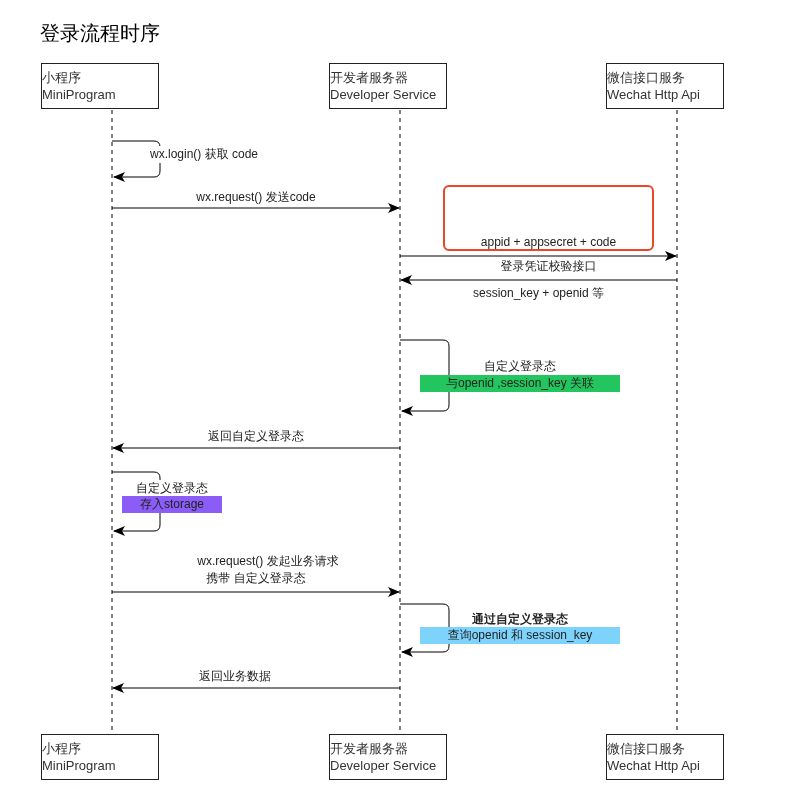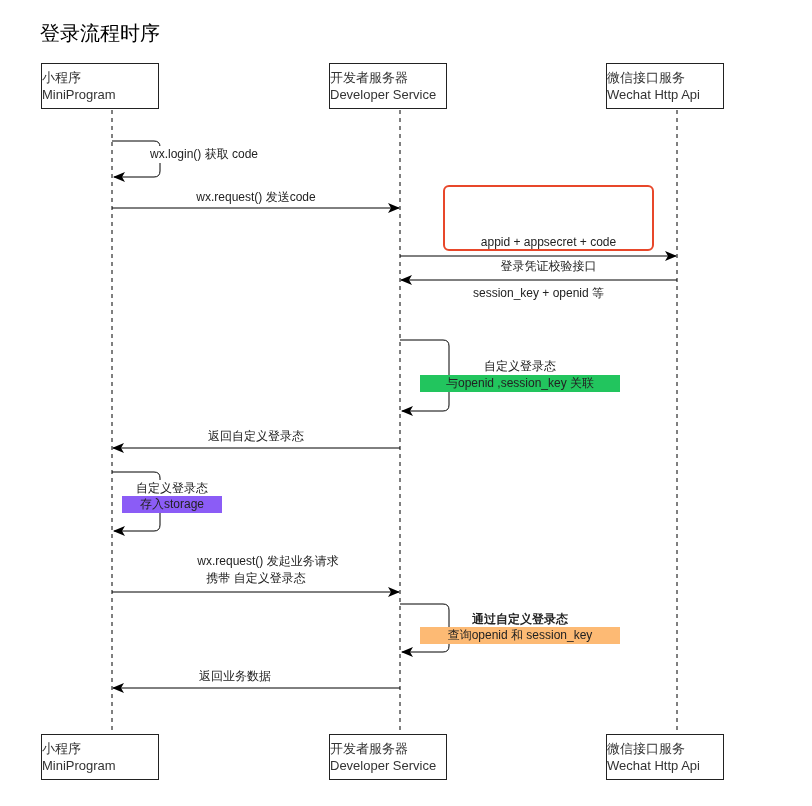--- a/index.html
+++ b/index.html
@@ -85,14 +85,14 @@
 <div class="lbl" style="left:443px;width:211px;top:234px;">appid + appsecret + code</div>
 <div class="lbl" style="left:400px;width:277px;top:285px;">session_key + openid 等</div>
 <div class="lbl" style="left:420px;width:200px;top:358px;">自定义登录态</div>
 <div class="lbl" style="left:420px;width:200px;top:375px;background:#22c55e;">与openid ,session_key 关联</div>
 <div class="lbl" style="left:112px;width:288px;top:428px;">返回自定义登录态</div>
 <div class="lbl" style="left:122px;width:100px;top:480px;background:#fff;">自定义登录态</div>
 <div class="lbl" style="left:122px;width:100px;top:496px;background:#8b5cf6;">存入storage</div>
 <div class="lbl" style="left:124px;width:288px;top:553px;">wx.request() 发起业务请求</div>
 <div class="lbl" style="left:112px;width:288px;top:570px;">携带 自定义登录态</div>
 <div class="lbl" style="left:420px;width:200px;top:611px;font-weight:bold;">通过自定义登录态</div>
-<div class="lbl" style="left:420px;width:200px;top:627px;background:#fdba74;">查询openid 和 session_key</div>
+<div class="lbl" style="left:420px;width:200px;top:627px;background:#7dd3fc;">查询openid 和 session_key</div>
 <div class="lbl" style="left:175px;width:120px;top:668px;">返回业务数据</div>
 
 </body></html>

